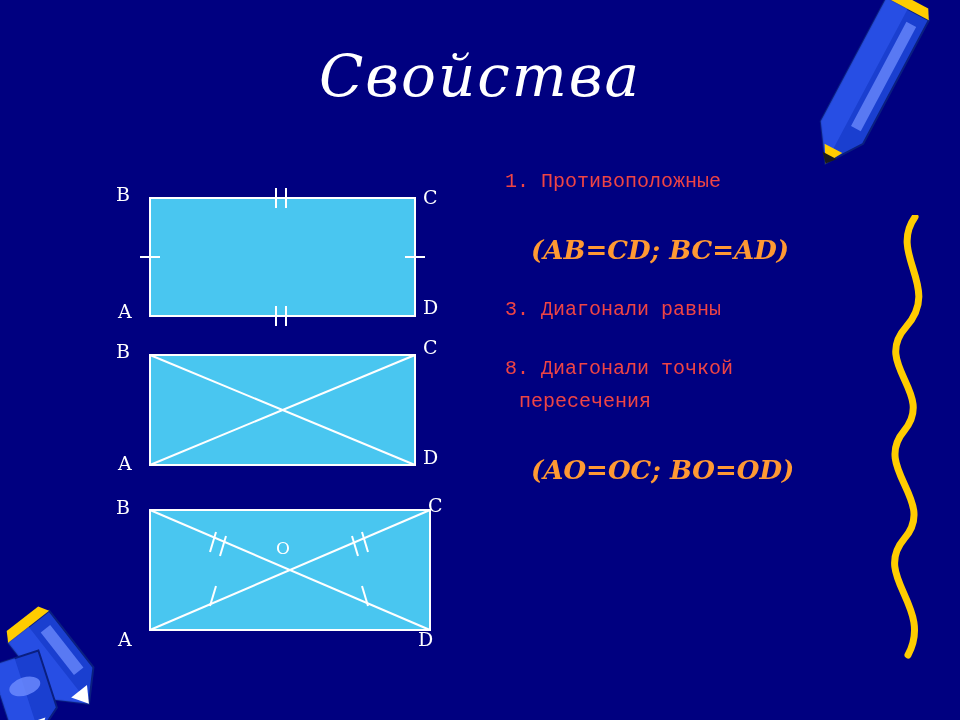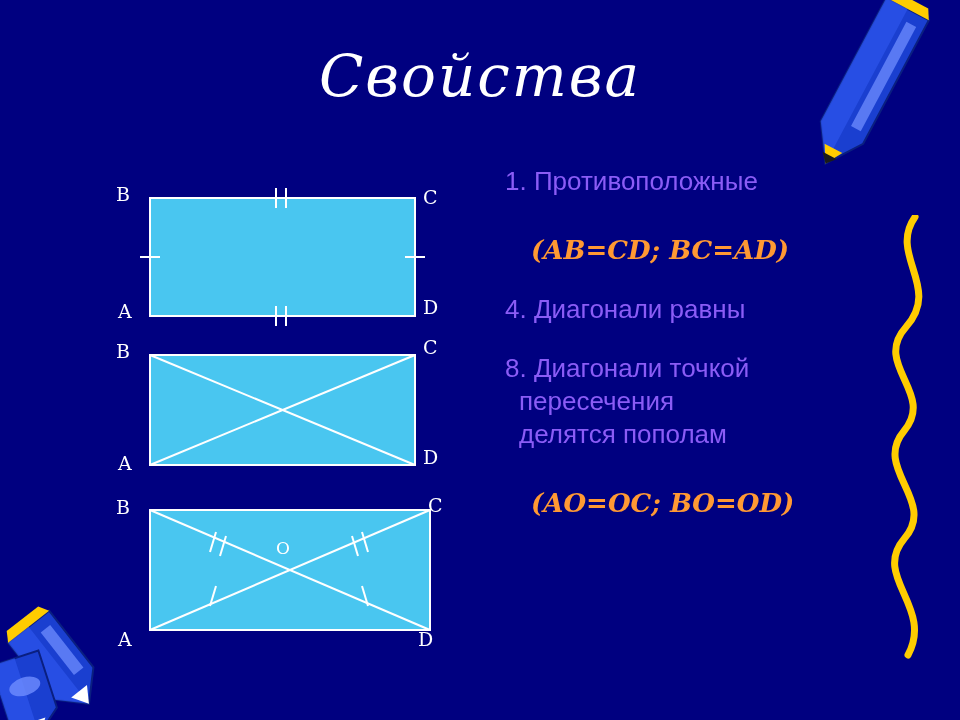--- a/index.html
+++ b/index.html
@@ -63,23 +63,23 @@
   .statements {
     position: absolute;
     left: 505px;
     top: 165px;
     width: 400px;
   }
   .stmt {
     margin-bottom: 26px;
   }
   .stmt-line {
-    color: #8b5cf6;
-    font-family: Liberation Sans, sans-serif;
-    font-size: 26px;
+    color: #ef4444;
+    font-family: Liberation Mono, monospace;
+    font-size: 20px;
     line-height: 33px;
     white-space: nowrap;
   }
   .indent-1 { padding-left: 26px; }
   .indent-2 { padding-left: 14px; }
   .formula {
     color: #ff9933;
     font-family: "DejaVu Serif", serif;
     font-style: italic;
     font-weight: bold;
@@ -165,27 +165,26 @@
   </div>
 
   <div class="statements">
 
     <div class="stmt">
       <div class="stmt-line">1. Противоположные</div>
       <div class="formula">(AB=CD; BC=AD)</div>
     </div>
 
     <div class="stmt">
-      <div class="stmt-line">4. Диагонали равны</div>
+      <div class="stmt-line">3. Диагонали равны</div>
     </div>
 
     <div class="stmt">
       <div class="stmt-line">8. Диагонали точкой</div>
       <div class="stmt-line indent-2">пересечения</div>
-      <div class="stmt-line indent-2">делятся пополам</div>
       <div class="formula">(AO=OC; BO=OD)</div>
     </div>
   </div>
 
   <div class="deco deco-tr">
     <svg width="200" height="230" viewBox="0 0 200 230">
       <g transform="rotate(28 100 110)">
 
         <path d="M70 10 L118 10 L118 150 L94 185 L70 150 Z" fill="#1a3fd0" stroke="#0a1f80" stroke-width="2"></path>
         <path d="M70 10 L94 10 L94 150 L94 185 L70 150 Z" fill="#2b52e8" opacity="0.8"></path>

